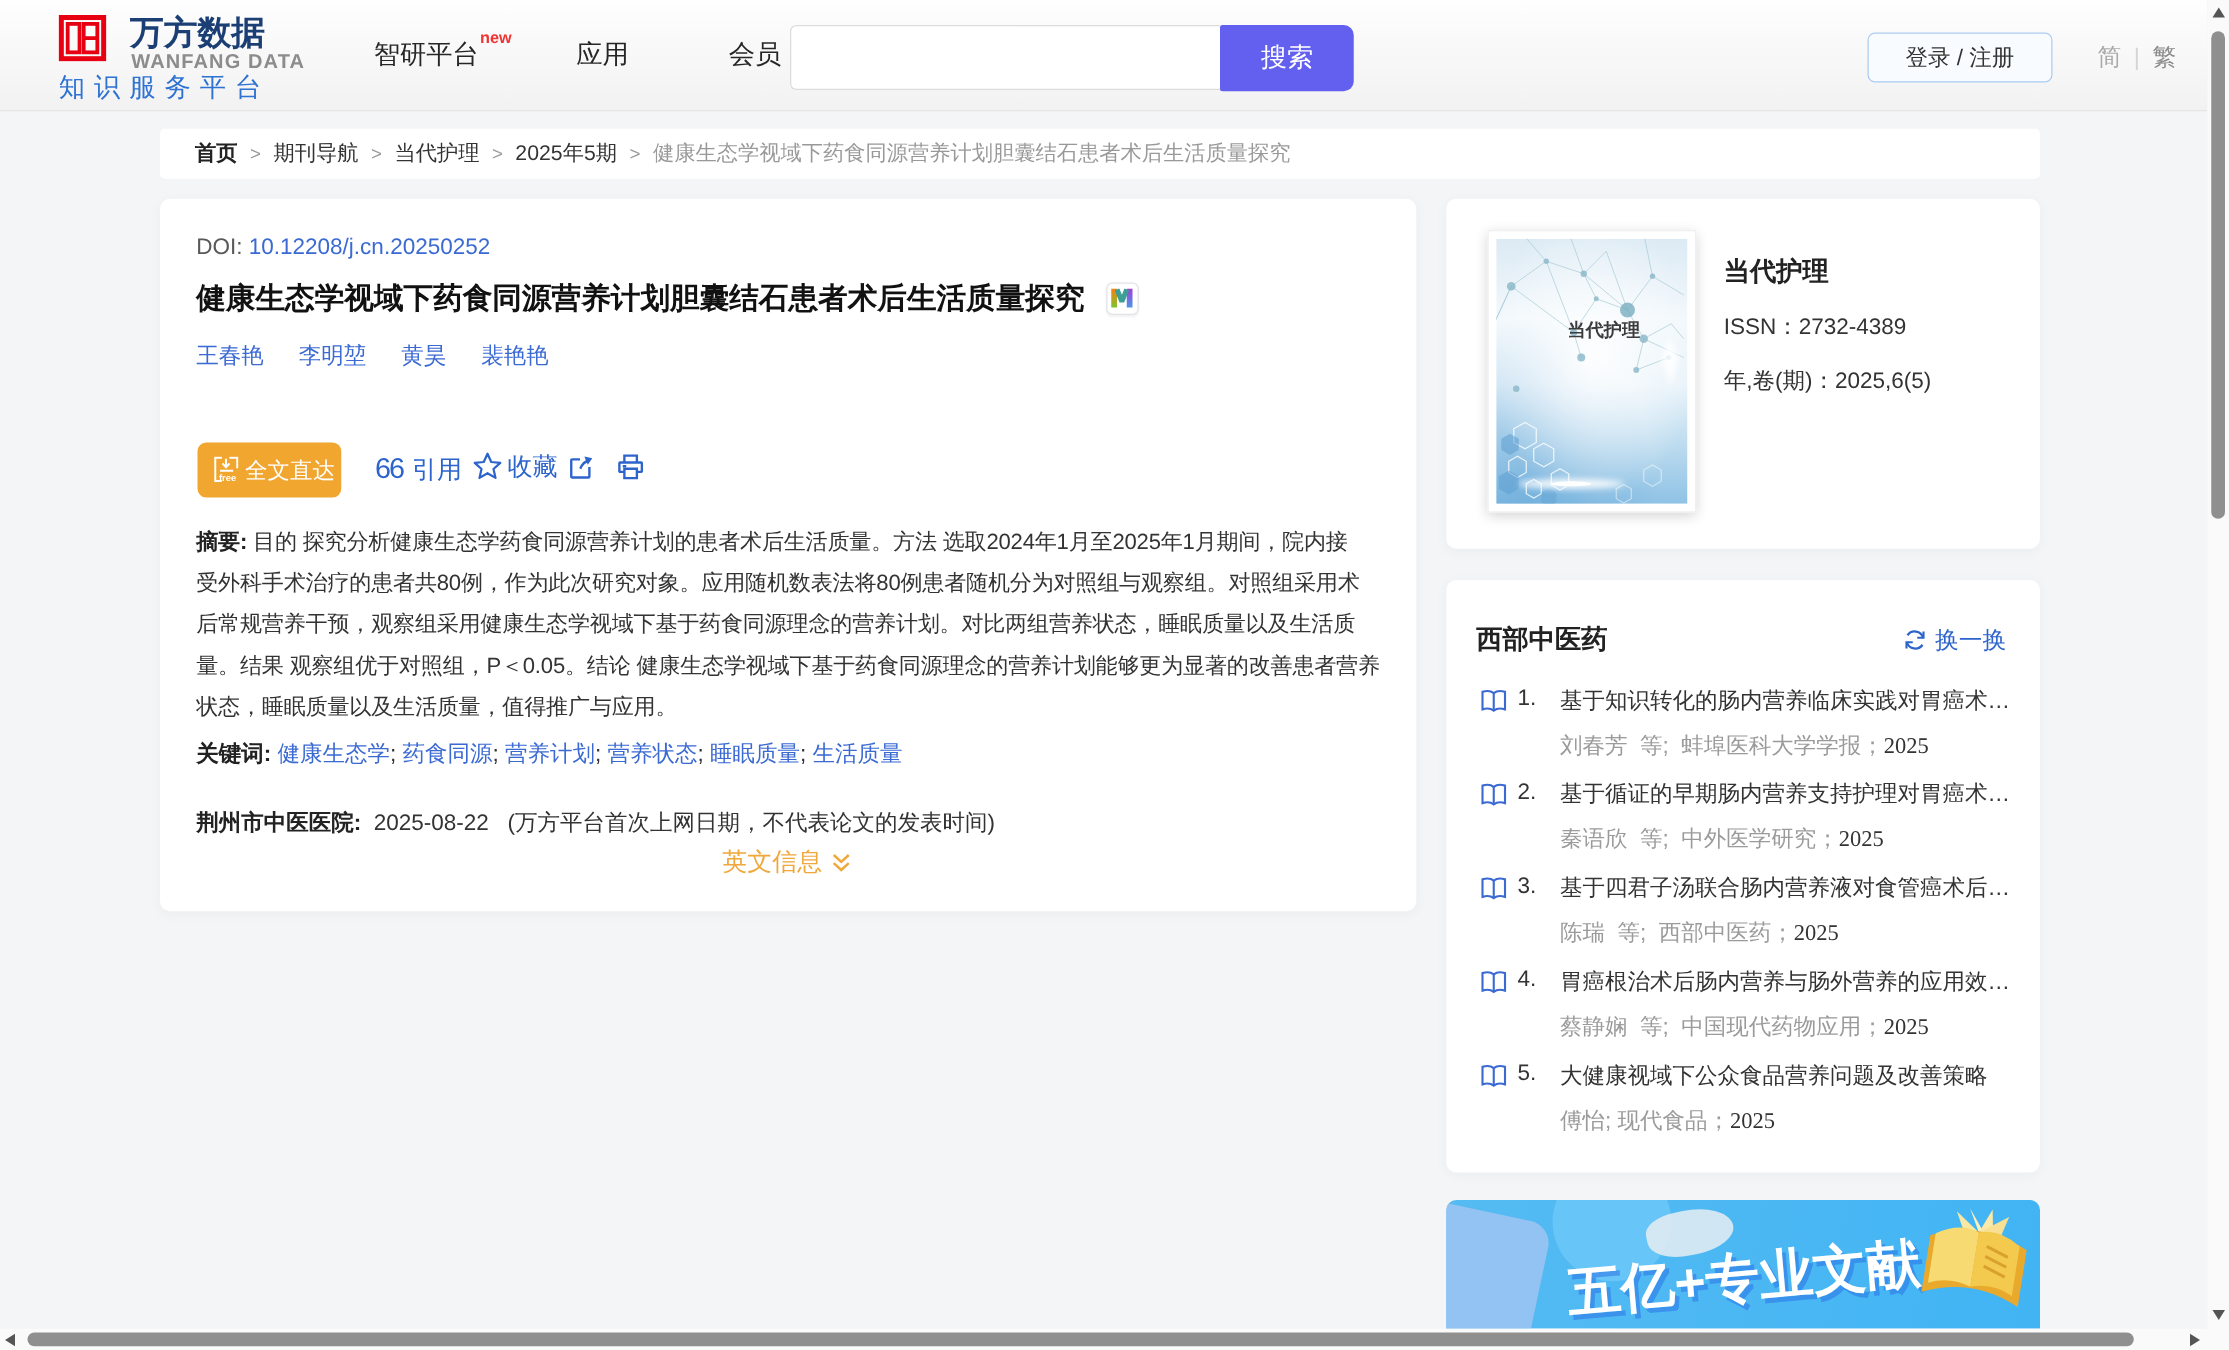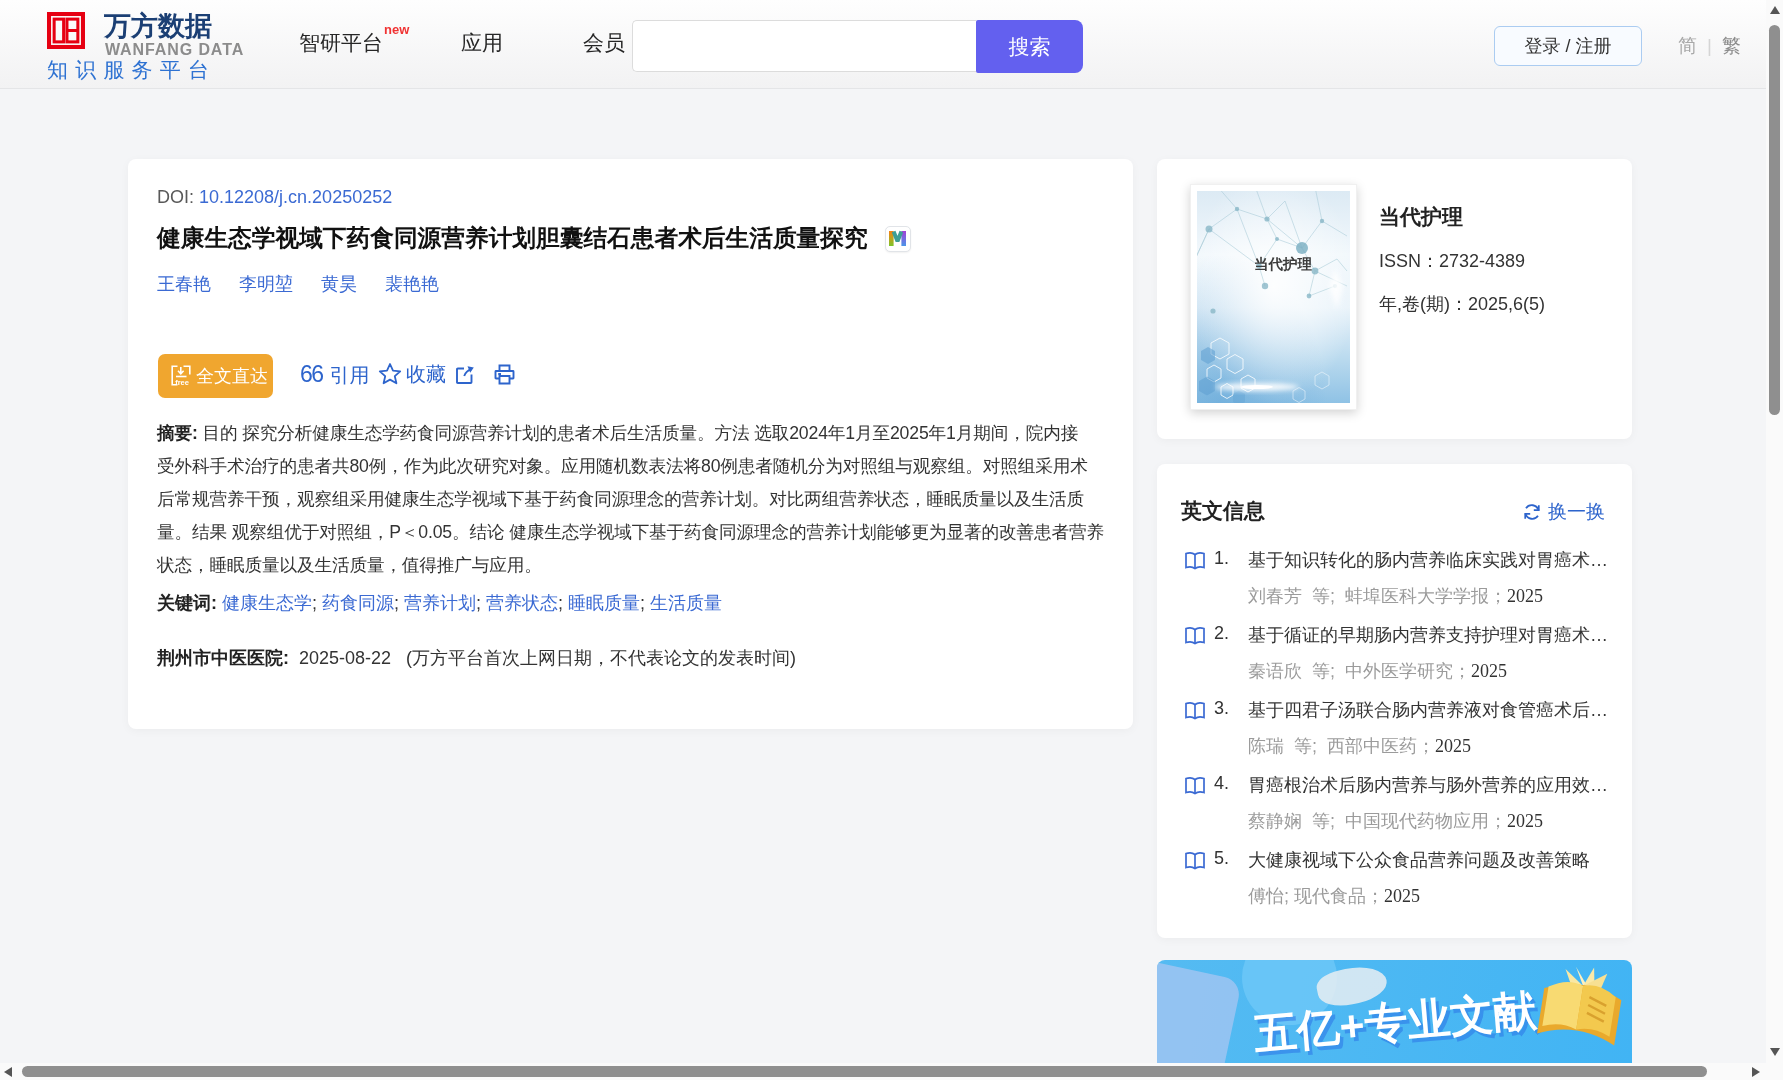--- a/index.html
+++ b/index.html
@@ -103,20 +103,21 @@
     <div class="nav-item" style="left:299px;">智研平台<span class="nav-new">new</span></div>
     <div class="nav-item" style="left:461px;">应用</div>
     <div class="nav-item" style="left:583px;">会员</div>
   </div>
   <div class="search-input"></div>
   <div class="search-btn">搜索</div>
   <div class="login-btn">登录 / 注册</div>
   <div class="lang">简<span class="sep">|</span><span class="fan">繁</span></div>
 </header>
 
+<div class="bc"><b>首页</b><span class="sep">&gt;</span>期刊导航<span class="sep">&gt;</span>当代护理<span class="sep">&gt;</span>2025年5期<span class="sep">&gt;</span><span class="cur">健康生态学视域下药食同源营养计划胆囊结石患者术后生活质量探究</span></div>
 
 <div class="card" id="main">
   <div class="doi">DOI: <a>10.12208/j.cn.20250252</a></div>
   <div class="title">健康生态学视域下药食同源营养计划胆囊结石患者术后生活质量探究<span class="mbadge"><svg width="23" height="23" viewBox="0 0 23 23">
             <defs>
               <linearGradient id="mg1" x1="0" y1="0" x2="0" y2="1">
                 <stop offset="0" stop-color="#f98012"></stop>
                 <stop offset="1" stop-color="#7dc52a"></stop>
               </linearGradient>
               <linearGradient id="mg2" x1="0" y1="0" x2="0" y2="1">
@@ -152,20 +153,24 @@
     <div class="act" style="left:337px;"><svg width="21" height="21" viewBox="0 0 21 21" fill="none" stroke="#2d64cc" stroke-width="1.9" style="vertical-align:-4px;">
             <path d="M5.5 7 V1.5 H15.5 V7"></path>
             <rect x="1.5" y="7" width="18" height="7.5" rx="0.5"></rect>
             <path d="M4.2 10 H7" stroke-width="2"></path>
             <path d="M5.5 12 H15.5 V19.5 H5.5 Z" fill="#fff"></path>
           </svg></div>
   </div>
   <div class="abs"><b>摘要:</b> 目的 探究分析健康生态学药食同源营养计划的患者术后生活质量。方法 选取2024年1月至2025年1月期间，院内接<br>受外科手术治疗的患者共80例，作为此次研究对象。应用随机数表法将80例患者随机分为对照组与观察组。对照组采用术<br>后常规营养干预，观察组采用健康生态学视域下基于药食同源理念的营养计划。对比两组营养状态，睡眠质量以及生活质<br>量。结果 观察组优于对照组，P＜0.05。结论 健康生态学视域下基于药食同源理念的营养计划能够更为显著的改善患者营养<br>状态，睡眠质量以及生活质量，值得推广与应用。</div>
   <div class="kw"><b>关键词:</b> <a>健康生态学</a>; <a>药食同源</a>; <a>营养计划</a>; <a>营养状态</a>; <a>睡眠质量</a>; <a>生活质量</a></div>
   <div class="pub"><b>荆州市中医医院:</b>&nbsp; 2025-08-22 &nbsp;&nbsp;(万方平台首次上网日期，不代表论文的发表时间)</div>
+  <div class="eng">英文信息 <svg width="20" height="20" viewBox="0 0 20 20" fill="none" stroke="#f0a83c" stroke-width="2" style="vertical-align:-4px;">
+          <path d="M4 4 L10 9.5 L16 4"></path>
+          <path d="M4 10.5 L10 16 L16 10.5"></path>
+        </svg></div>
 </div>
 
 <div class="card" id="jcard">
   <div class="cover-frame">
     <svg width="153" height="212" viewBox="0 0 153 212">
       <defs>
         <linearGradient id="cvg" x1="0" y1="0" x2="0" y2="1">
           <stop offset="0" stop-color="#dcEAf4"></stop>
               <stop offset="0.3" stop-color="#f2f8fc"></stop>
           <stop offset="0.55" stop-color="#e9f3fa"></stop>
@@ -226,21 +231,21 @@
       </g>
       <text x="57" y="78" font-size="14.5" font-weight="bold" fill="#3c3c3c" font-family="Liberation Sans">当代护理</text>
     </svg>
   </div>
   <div class="jtitle">当代护理</div>
   <div class="jissn">ISSN：2732-4389</div>
   <div class="jvol">年,卷(期)：2025,6(5)</div>
 </div>
 
 <div class="card" id="rel">
-  <div class="rel-h">英文信息</div>
+  <div class="rel-h">西部中医药</div>
   <div class="rel-sw"><svg width="20" height="20" viewBox="0 0 20 20" fill="none" stroke="#2d64cc" stroke-width="1.8">
           <path d="M16.5 8.2 A7 7 0 0 0 4 6.2 M3.5 11.8 A7 7 0 0 0 16 13.8"></path>
           <path d="M16.8 3.2 V8.2 H11.8" stroke-width="1.7"></path>
           <path d="M3.2 16.8 V11.8 H8.2" stroke-width="1.7"></path>
         </svg>换一换</div>
 <div class="ri" style="top:84px;">
         <svg class="bk" width="24" height="24" viewBox="0 0 24 24" fill="none" stroke="#3b6ad3" stroke-width="1.7">
           <path d="M12 5.5 C9.5 3.5 6 3.5 3 4.5 L3 18.5 C6 17.5 9.5 17.5 12 19.5 C14.5 17.5 18 17.5 21 18.5 L21 4.5 C18 3.5 14.5 3.5 12 5.5 Z"></path>
           <path d="M12 5.5 V19.5"></path>
         </svg>

